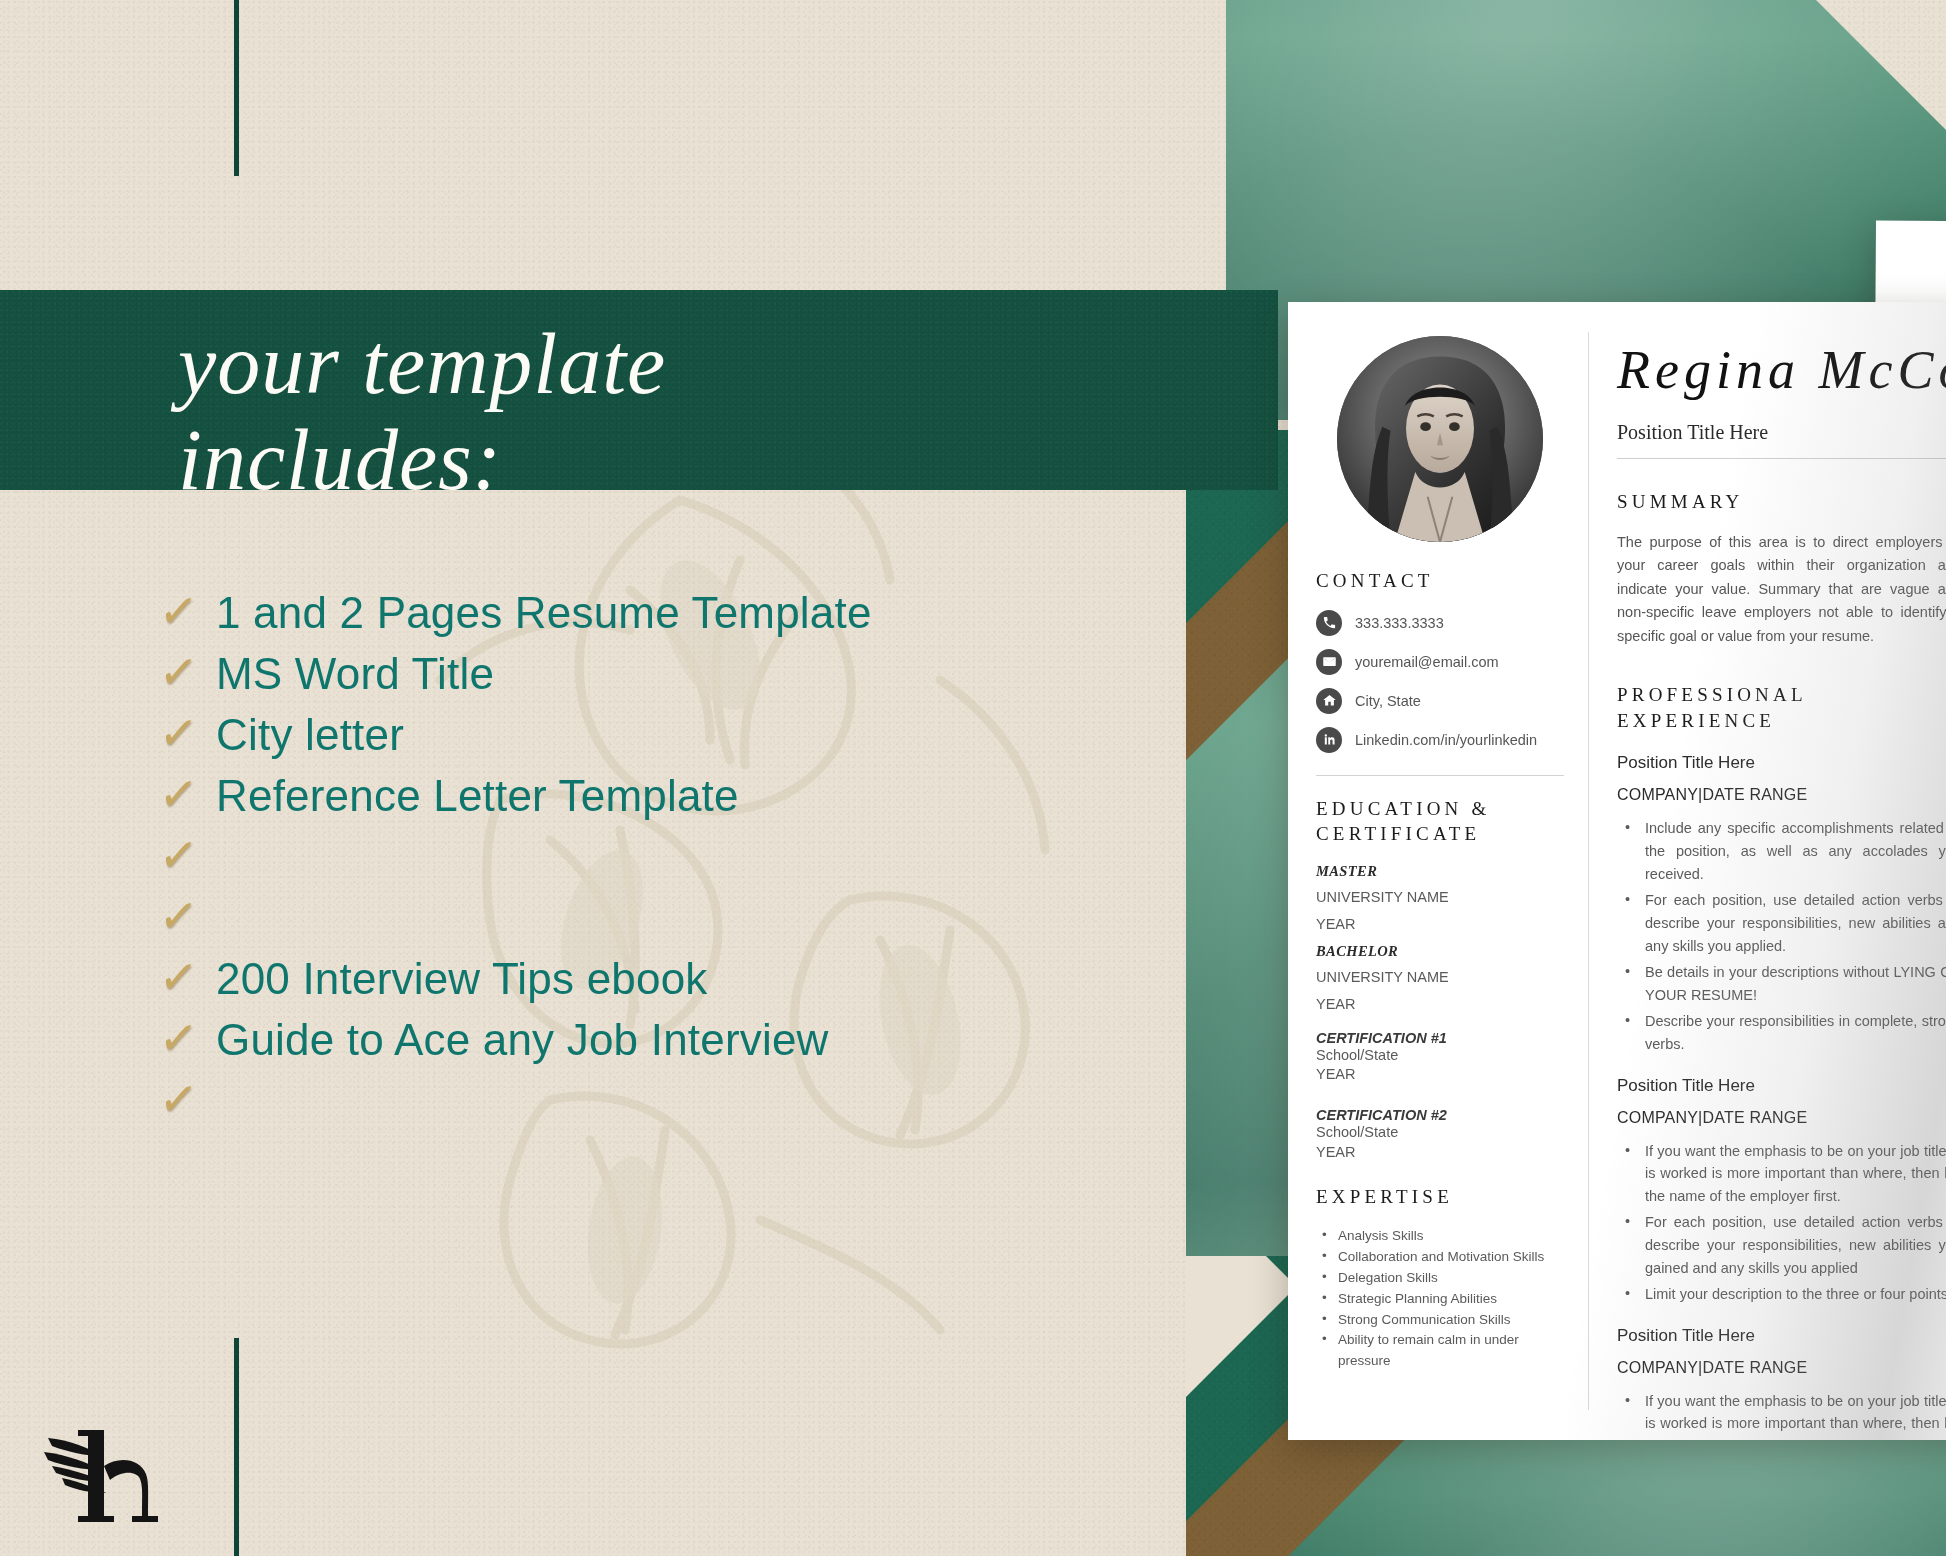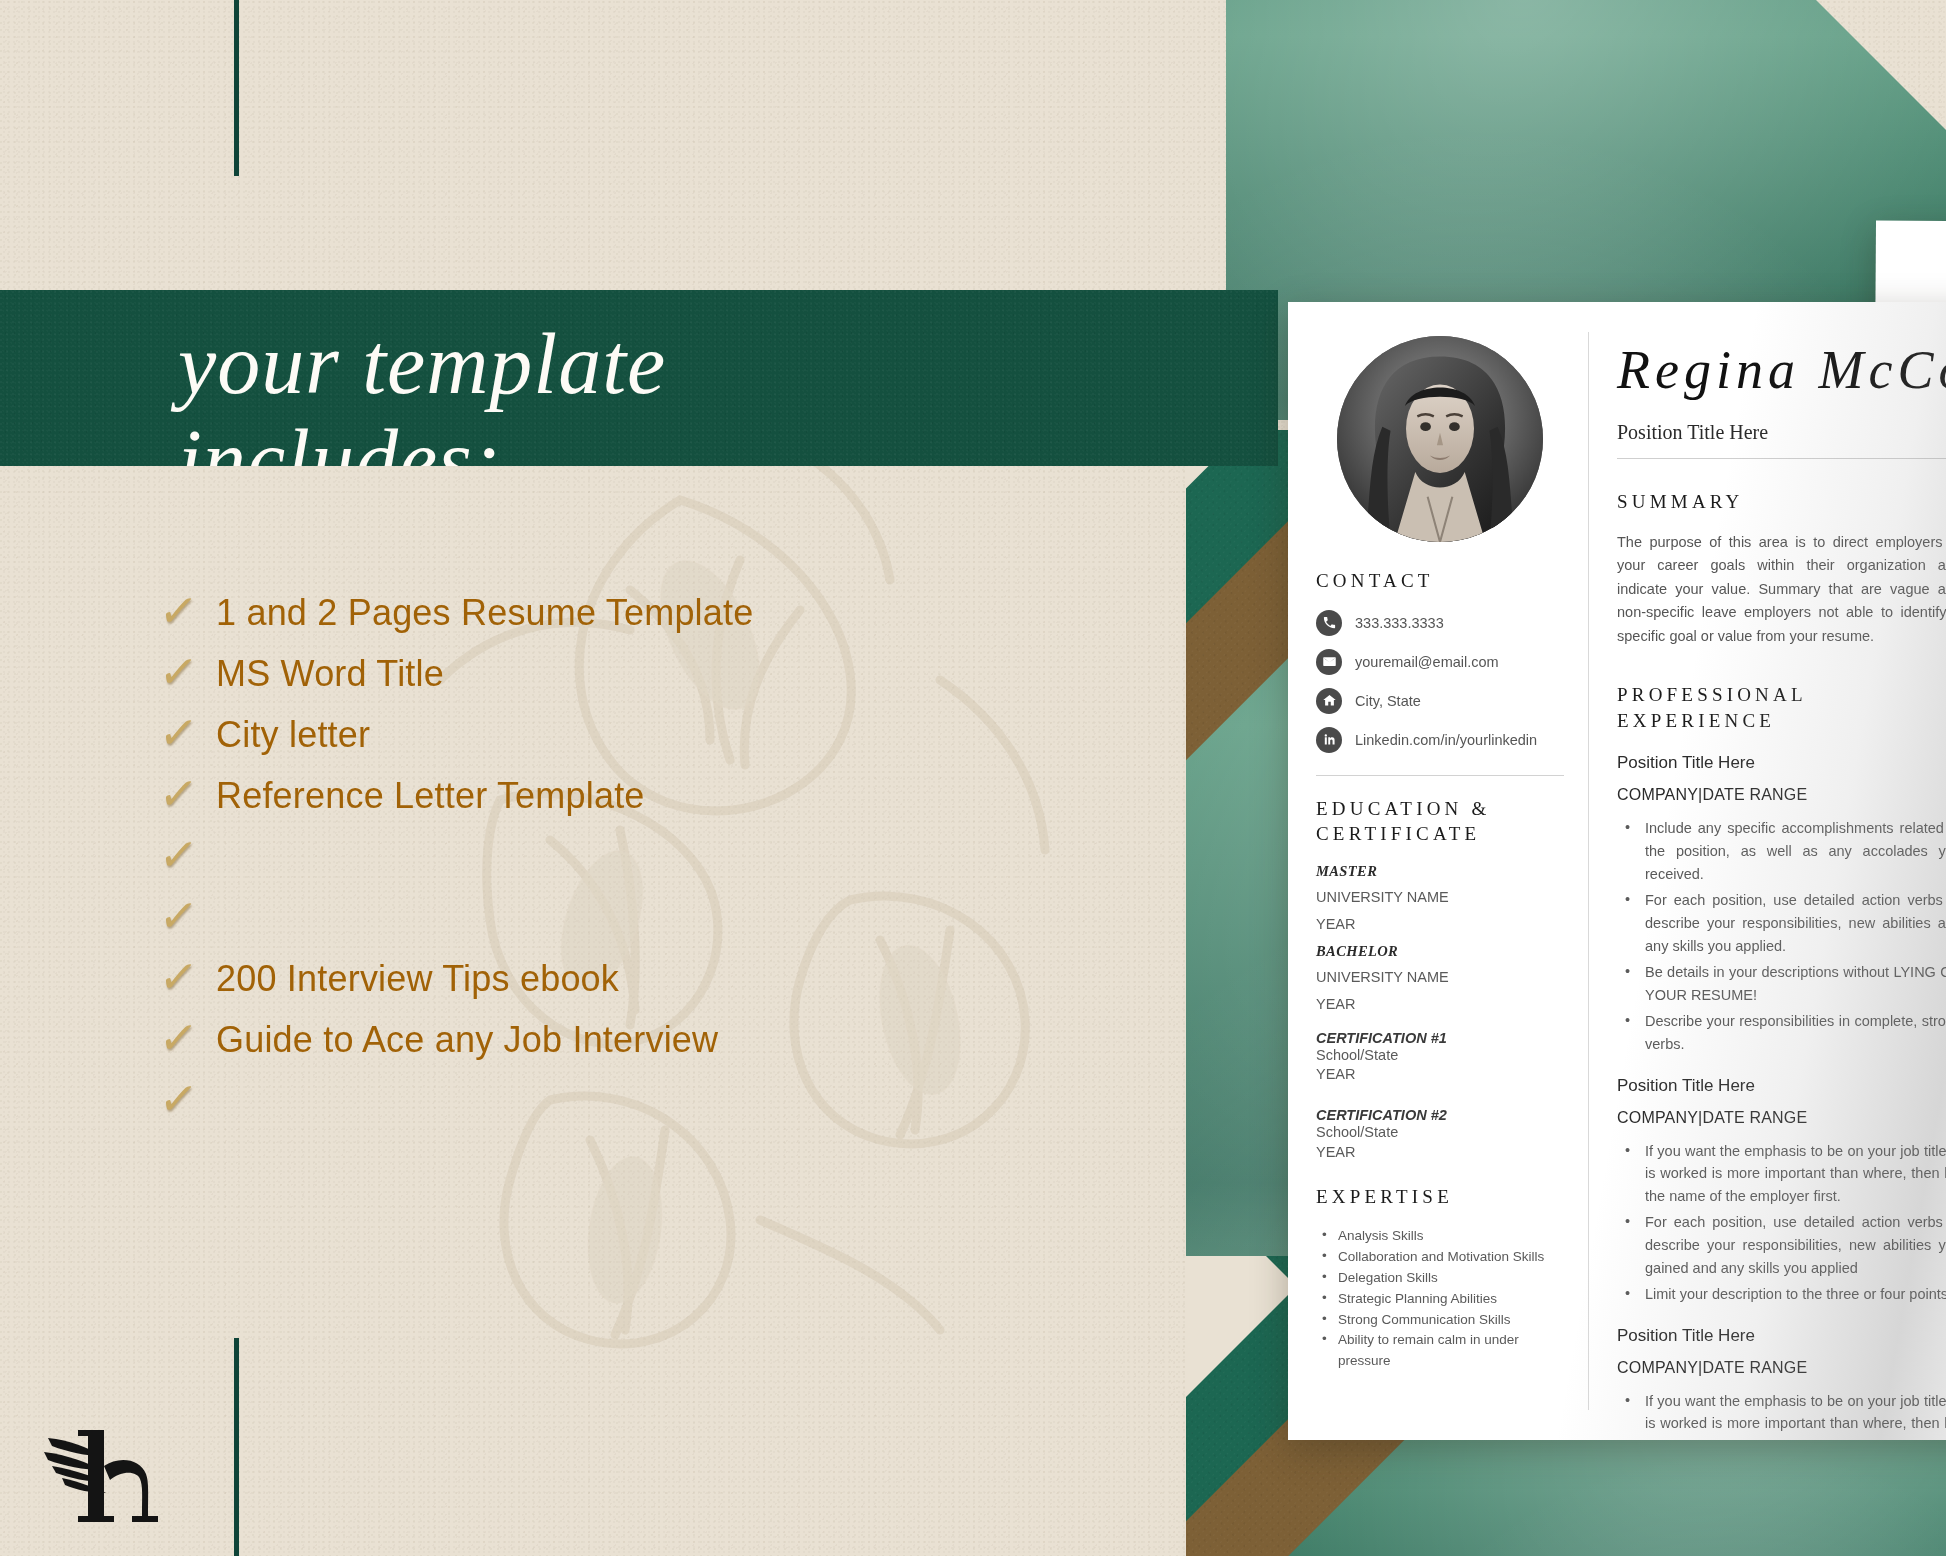--- a/index.html
+++ b/index.html
@@ -27,21 +27,21 @@
                opacity:.40; pointer-events:none; }
   .watermark svg { width:100%; height:100%; display:block; }
 
   
   .vline { position:absolute; width:5px; background:#0f4438; }
   #vline-top    { left:234px; top:-4px;  height:180px; }
   #vline-bottom { left:234px; top:1338px; height:218px; }
 
   
   #banner {
-    position:absolute; left:0; top:290px; width:1278px; height:176px;
+    position:absolute; left:0; top:290px; width:1278px; height:200px;
     background:#14503f; overflow:hidden;
   }
   #banner::after{
     content:""; position:absolute; inset:0; opacity:.35;
     background-image:
       radial-gradient(circle at 18% 32%, rgba(255,255,255,.09) 0 1px, transparent 1px),
       radial-gradient(circle at 61% 77%, rgba(0,0,0,.18) 0 1px, transparent 1px),
       radial-gradient(circle at 86% 21%, rgba(255,255,255,.07) 0 1px, transparent 1px);
     background-size:6px 6px, 9px 9px, 4px 4px;
   }
@@ -56,21 +56,21 @@
   
   #checklist { position:absolute; left:160px; top:582px; width:1030px; }
   .check-row { display:flex; align-items:center; height:61px; }
   .check-mark {
     width:56px; flex:0 0 56px; font-size:44px; line-height:1;
     color:#c8a964; text-align:left;
     font-family:"DejaVu Sans", sans-serif;
     transform:translateY(-2px) skewX(-9deg);
     text-shadow:1px 2px 2px rgba(120,92,40,.45);
   }
-  .check-label { font-size:36px; color:#a16207; letter-spacing:.2px; white-space:nowrap; }
+  .check-label { font-size:44px; color:#0f766e; letter-spacing:.2px; white-space:nowrap; }
 
   
   #logo { position:absolute; left:40px; top:1422px; width:130px; height:110px; }
   #logo svg { width:100%; height:100%; }
 
   
   .ribbon-wrap { position:absolute; overflow:hidden; pointer-events:none; }
   .band { position:absolute; transform-origin:0 0; }
 
   

